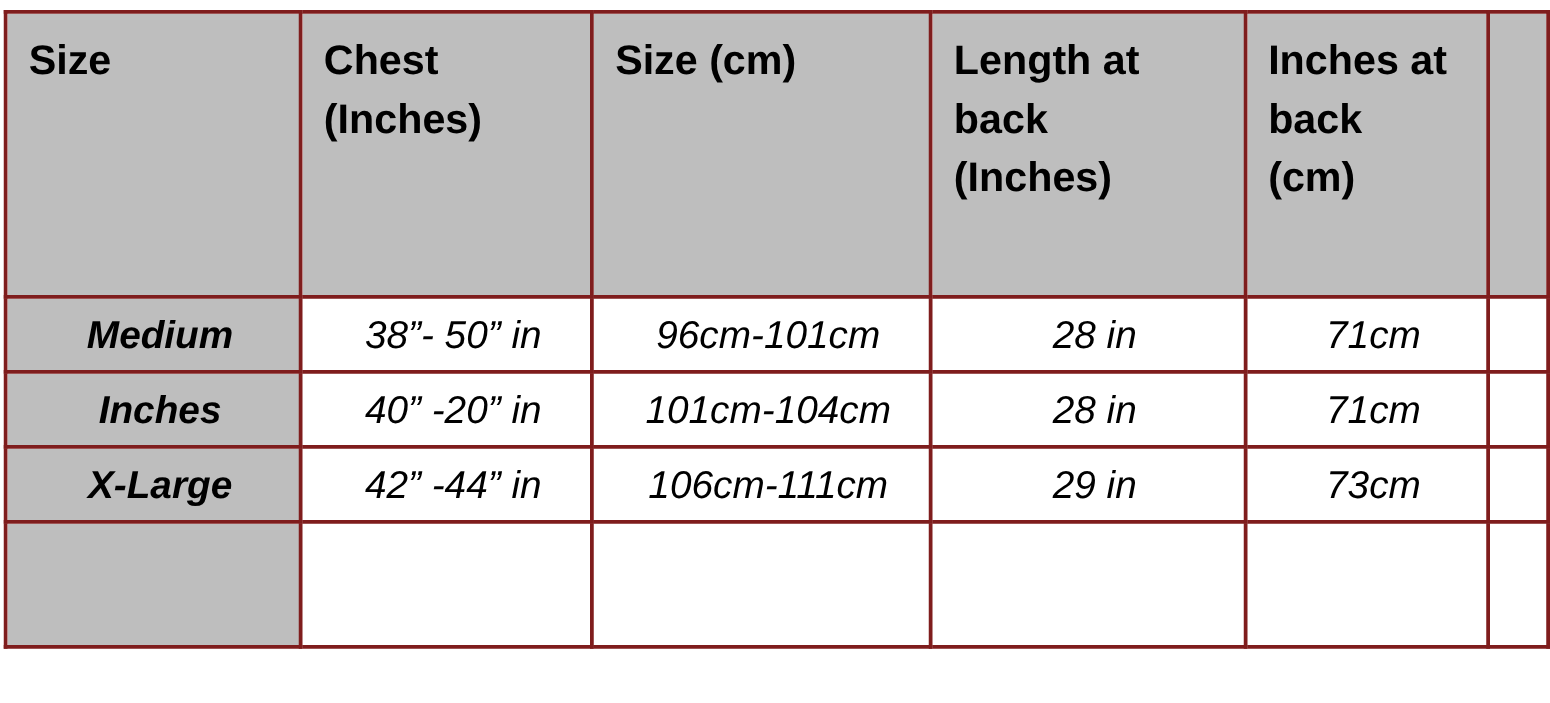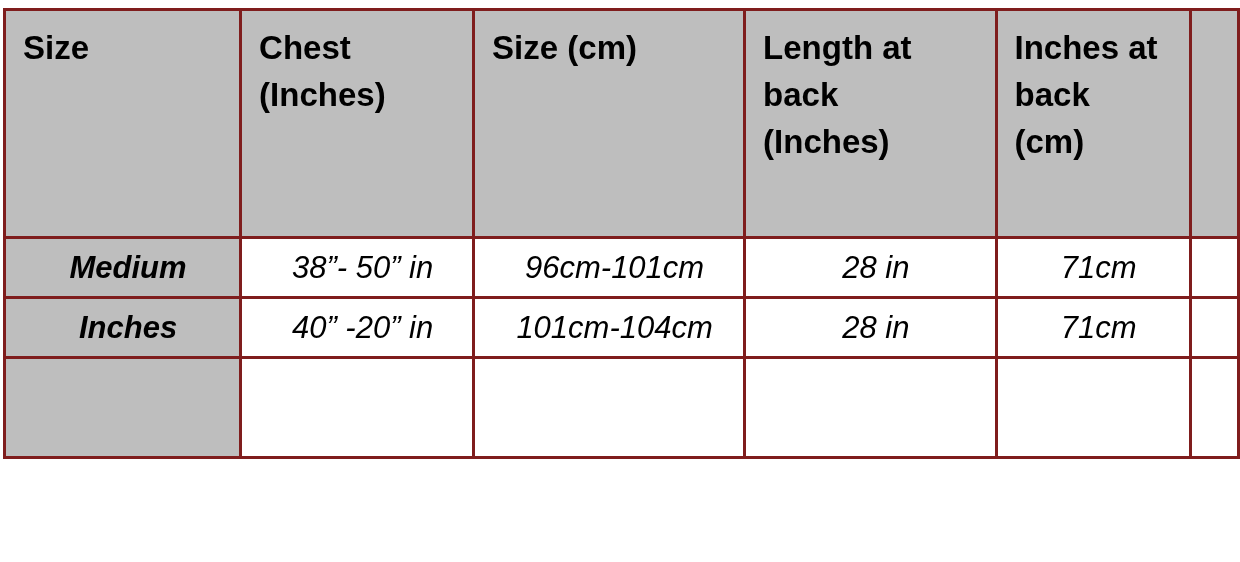--- a/index.html
+++ b/index.html
@@ -92,20 +92,28 @@
 
       <tr class="data-row">
         <td class="size-cell">Inches</td>
         <td>40” -20” in</td>
         <td>101cm-104cm</td>
         <td>28 in</td>
         <td>71cm</td>
         <td></td>
       </tr>
 
+      <tr class="data-row">
+        <td class="size-cell">X-Large</td>
+        <td>42” -44” in</td>
+        <td>106cm-111cm</td>
+        <td>29 in</td>
+        <td>73cm</td>
+        <td></td>
+      </tr>
 
 
       <tr class="empty-row">
         <td class="size-cell"></td>
         <td></td>
         <td></td>
         <td></td>
         <td></td>
         <td></td>
       </tr>

